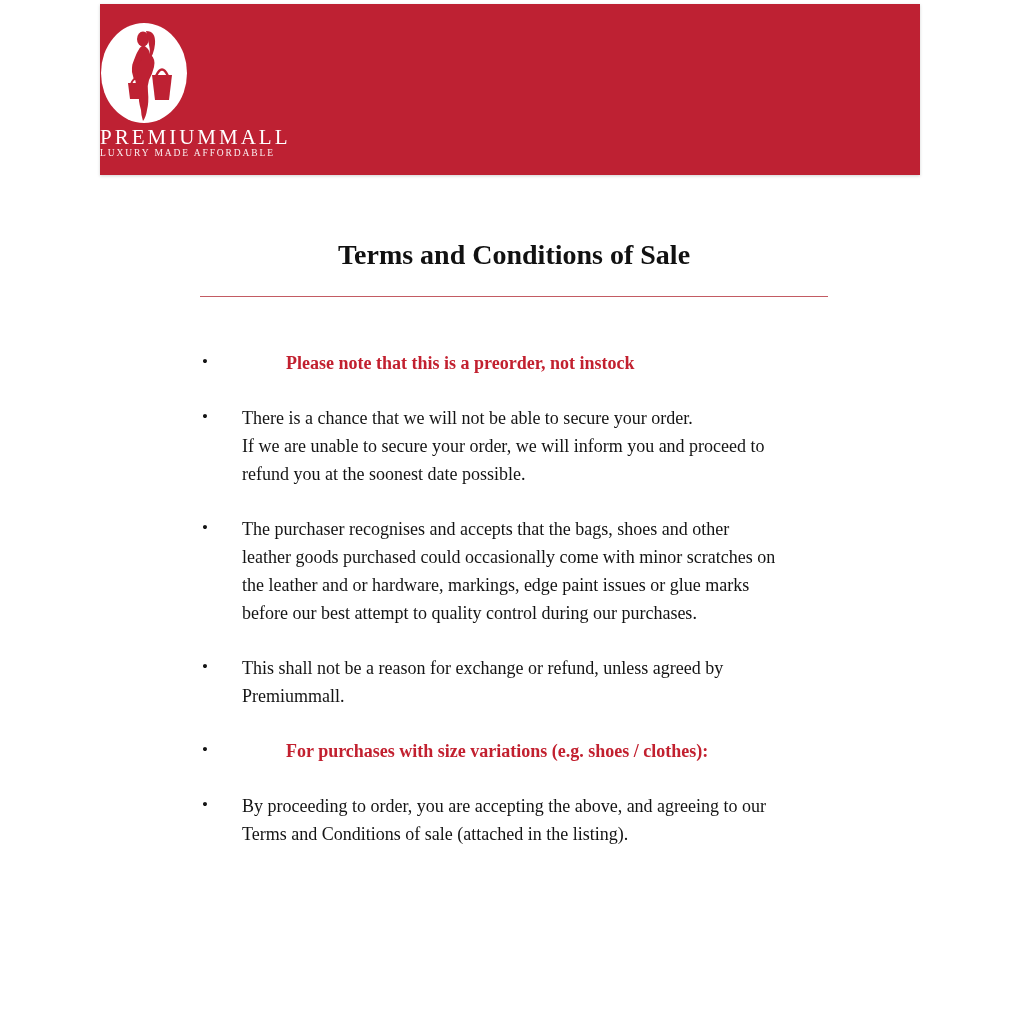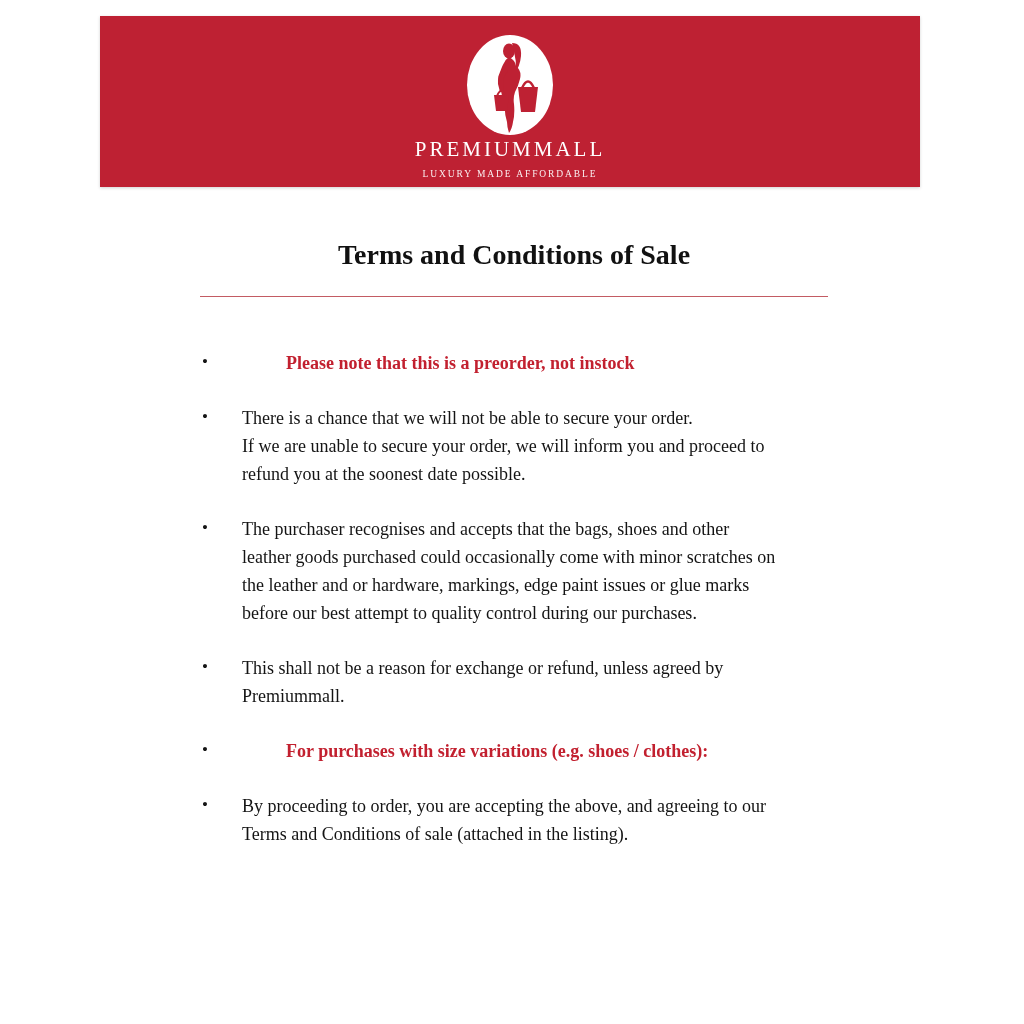--- a/index.html
+++ b/index.html
@@ -15,44 +15,43 @@
     position: relative;
     width: 1024px;
     height: 1024px;
     background: #ffffff;
   }
 
   
   .banner {
     position: absolute;
     left: 100px;
-    top: 16px;
+    top: 4px;
     width: 820px;
     height: 171px;
     background: var(--banner-red, #BE2133);
     display: flex;
     flex-direction: column;
-    align-items: center;
     box-shadow: 0 1px 3px rgba(0,0,0,0.18);
   }
   .logo-svg { margin-top: 18px; display: block; }
   .brand {
     color: #ffffff;
     font-size: 21px;
     letter-spacing: 3px;
     line-height: 22px;
     margin-top: 1px;
     white-space: nowrap;
   }
   .tagline {
     color: rgba(255,255,255,0.93);
     font-size: 9.5px;
     letter-spacing: 1.9px;
     line-height: 11px;
-    margin-top: 9px;
+    margin-top: 0;
     white-space: nowrap;
   }
 
   
   .content {
     position: absolute;
     left: 200px;
     top: 238px;
     width: 628px;
   }

